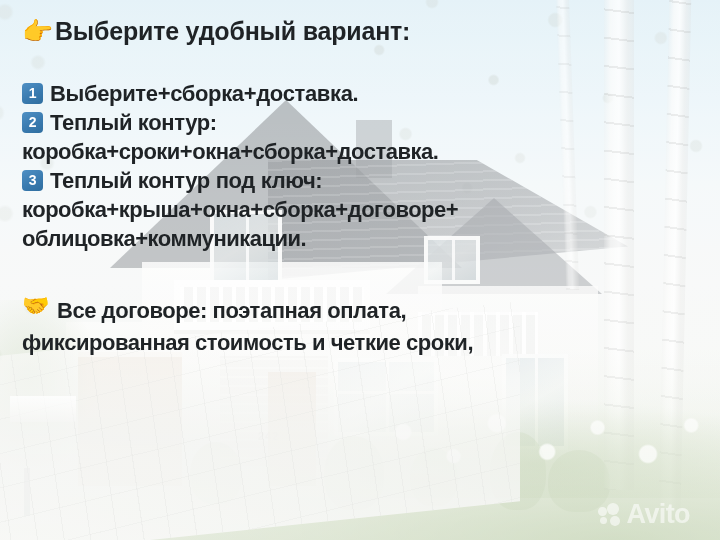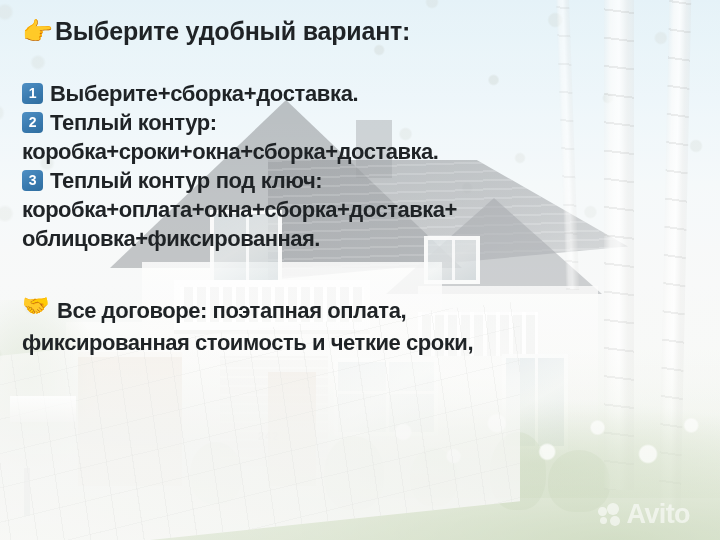--- a/index.html
+++ b/index.html
@@ -444,22 +444,22 @@
       <div class="opt-line">
         <span class="badge">2</span>
         <span class="opt-head">Теплый контур:</span>
       </div>
       <div class="opt-cont">коробка+сроки+окна+сборка+доставка.</div>
 
       <div class="opt-line">
         <span class="badge">3</span>
         <span class="opt-head">Теплый контур под ключ:</span>
       </div>
-      <div class="opt-cont">коробка+оплата+окна+сборка+доставка+</div>
-      <div class="opt-cont">облицовка+фиксированная.</div>
+      <div class="opt-cont">коробка+крыша+окна+сборка+договоре+</div>
+      <div class="opt-cont">облицовка+коммуникации.</div>
     </div>
 
     <div class="footer-block">
       <div class="foot-line">
         <span class="emoji-shake">🤝</span>
         <span>Все договоре: поэтапная оплата,</span>
       </div>
       <div class="foot-line-plain">фиксированная стоимость и четкие сроки,</div>
     </div>
   </div>

